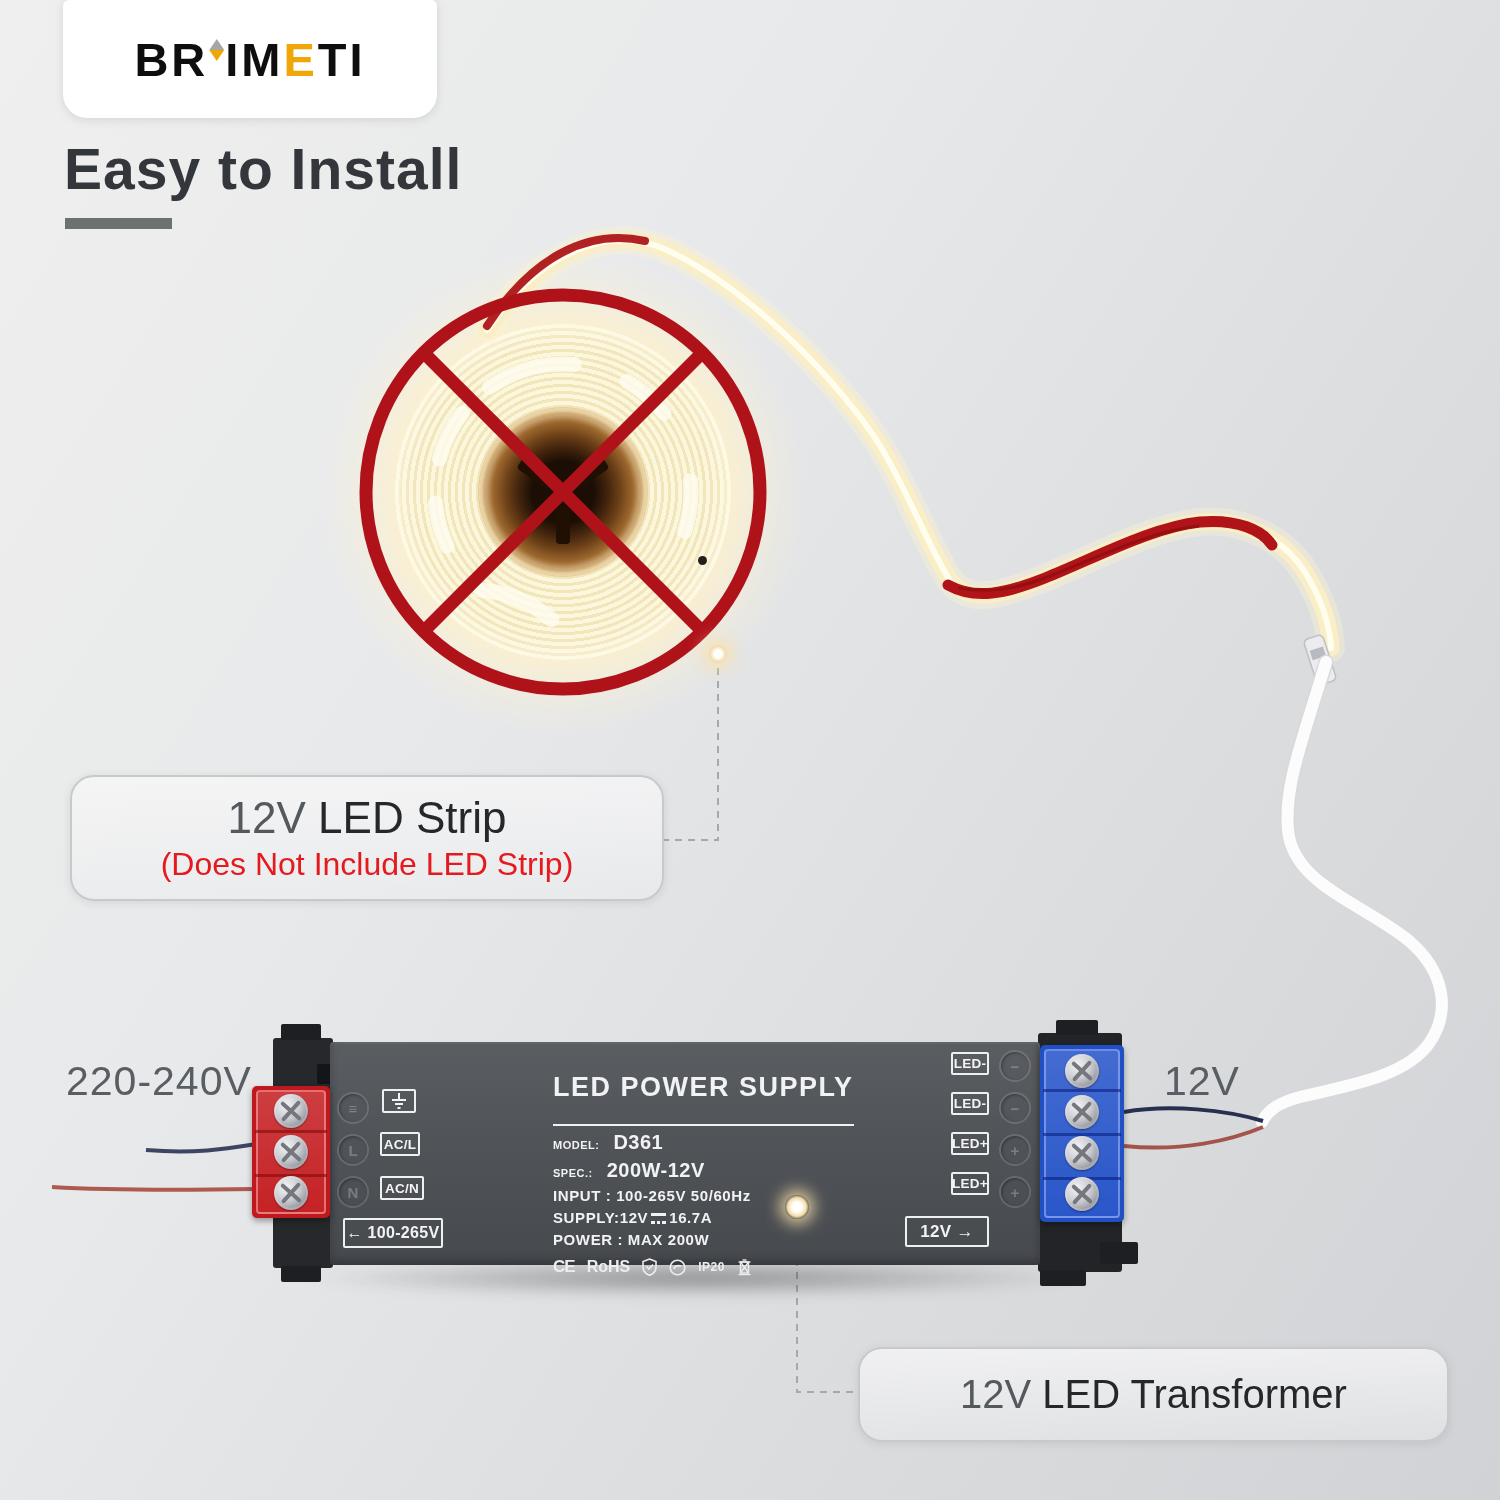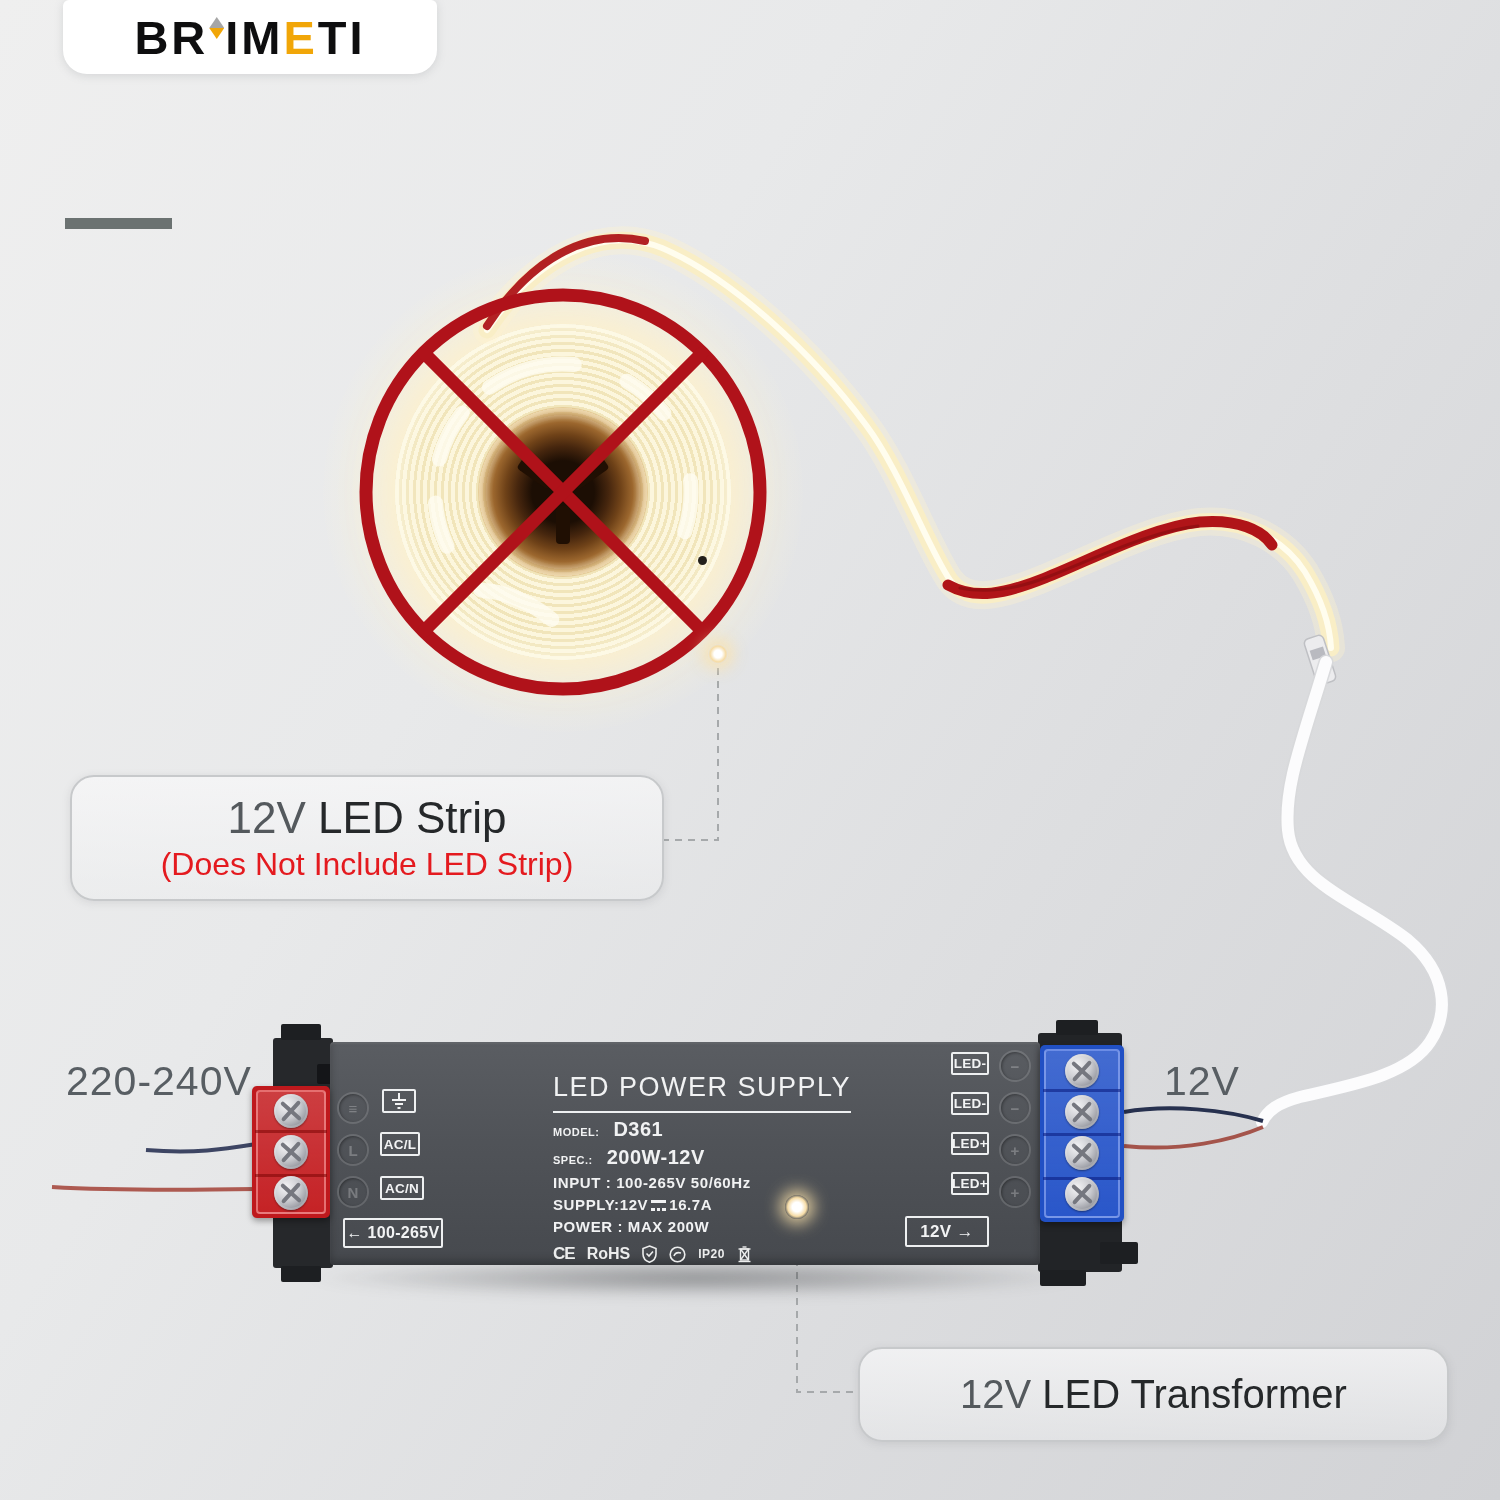--- a/index.html
+++ b/index.html
@@ -2,21 +2,21 @@
 <html><head>
 <meta charset="utf-8">
 <style>
   html,body{margin:0;padding:0;}
   .stage{
     position:relative;width:1500px;height:1500px;overflow:hidden;
     font-family:"Liberation Sans",sans-serif;
     background:linear-gradient(123deg,#efefef 0%,#e8e9ea 35%,#dddee0 65%,#d1d2d5 100%);
   }
   
-  .logo-card{position:absolute;left:63px;top:0;width:374px;height:74px;background:#ffffff;
+  .logo-card{position:absolute;left:63px;top:0;width:374px;height:118px;background:#ffffff;
     border-radius:6px 6px 24px 24px;display:flex;align-items:center;justify-content:center;
     box-shadow:0 2px 8px rgba(140,142,146,.25);}
   .logo-word{display:flex;align-items:center;font-weight:bold;font-size:47px;color:#0e0e0f;
     letter-spacing:3px;line-height:1;}
   .logo-diamond{width:15px;height:22px;margin:0 1px 18px 1px;
     background:linear-gradient(180deg,#a6a6a6 48%,#f1a608 52%);
     clip-path:polygon(50% 0,100% 50%,50% 100%,0 50%);}
   .logo-accent{color:#f1a608;}
   
   .heading{position:absolute;left:64px;top:136px;font-size:57px;font-weight:bold;color:#33373b;letter-spacing:1px;}
@@ -67,22 +67,22 @@
   .screw::before{transform:rotate(42deg);}
   .screw::after{transform:rotate(-48deg);}
   .ecirc{position:absolute;width:32px;height:32px;border-radius:50%;border:2px solid rgba(255,255,255,.14);
     color:rgba(255,255,255,.25);font-size:15px;font-weight:bold;display:flex;align-items:center;justify-content:center;
     box-shadow:inset 1px 1px 3px rgba(0,0,0,.35);}
   .wbox{position:absolute;border:2px solid #eef0f1;color:#f2f3f4;font-weight:bold;border-radius:2px;
     display:flex;align-items:center;justify-content:center;font-size:13.5px;letter-spacing:.3px;}
   .wbox.range{font-size:16px;}
   .wbox.out12{font-size:17px;}
   .psu-label{position:absolute;left:313px;top:52px;color:#f1f2f3;}
-  .psu-title{font-size:27px;font-weight:normal;letter-spacing:1.5px;border-bottom:2px solid #eef0f1;
-    padding-bottom:8px;display:inline-block;white-space:nowrap;}
+  .psu-title{font-size:27px;font-weight:bold;letter-spacing:1.5px;border-bottom:2px solid #eef0f1;
+    padding-bottom:21px;display:inline-block;white-space:nowrap;}
   .lrow{margin-top:5px;white-space:nowrap;}
   .lrow .sm{font-size:11px;font-weight:bold;letter-spacing:.5px;}
   .lrow .lg{font-size:20px;font-weight:bold;letter-spacing:.5px;margin-left:14px;}
   .lrow.info{font-size:15px;font-weight:bold;letter-spacing:.6px;}
   .dc-icon{display:inline-block;width:15px;height:11px;margin:0 3px -1px 3px;border-top:3px solid #f1f2f3;
     background:linear-gradient(90deg,#f1f2f3 0 4px,transparent 4px 6px,#f1f2f3 6px 9px,transparent 9px 11px,#f1f2f3 11px 15px) bottom/15px 3px no-repeat;}
   .cert-row{display:flex;align-items:center;gap:12px;margin-top:9px;font-weight:bold;font-size:16px;color:#eceded;}
   .cert-ip{font-size:12px;letter-spacing:.5px;}
   .cert-ce{letter-spacing:-1px;font-size:17px;}
   
@@ -110,20 +110,21 @@
   <div class="logo-card">
     <div class="logo-word">
       <span>BR</span>
         <span class="logo-diamond"></span>
         <span>IM</span>
         <span class="logo-accent">E</span>
         <span>TI</span>
     </div>
   </div>
 
+  <div class="heading">Easy to Install</div>
   <div class="heading-bar"></div>
 
   <div class="reel-glow"></div>
   <div class="reel-disc"></div>
   <div class="reel-hub"></div>
   <div class="spoke" style="transform:rotate(55deg);"></div>
   <div class="spoke" style="transform:rotate(180deg);"></div>
   <div class="spoke" style="transform:rotate(305deg);"></div>
   <div class="reel-dot"></div>
 

